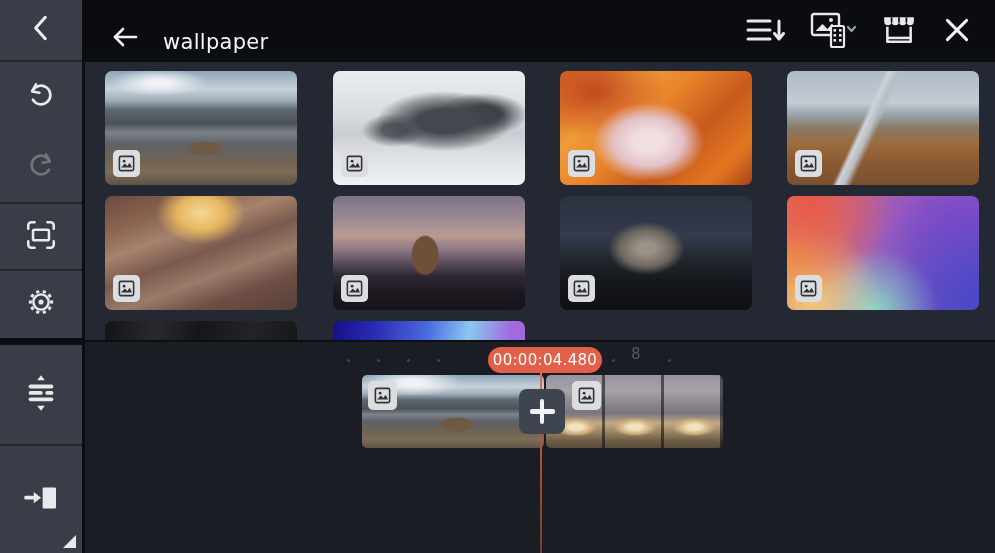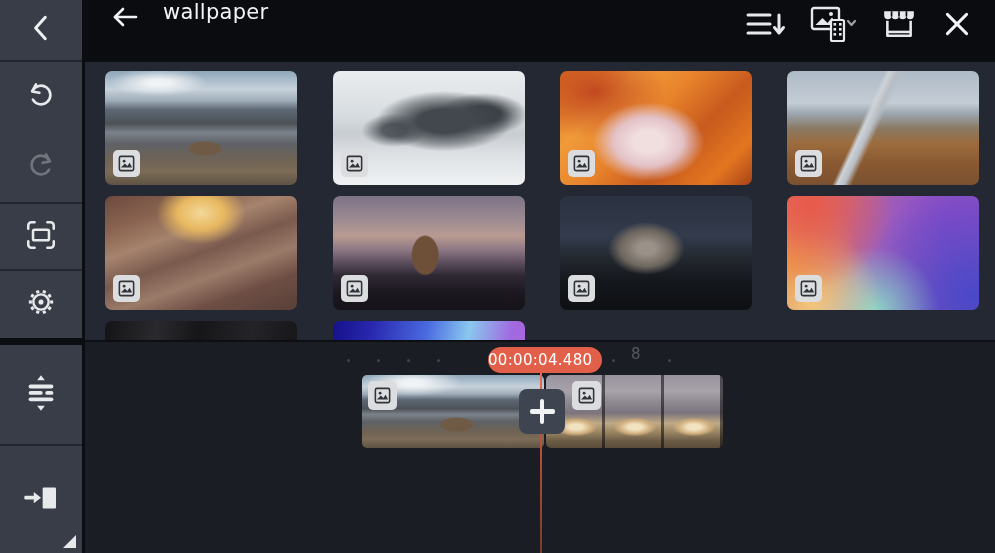--- a/index.html
+++ b/index.html
@@ -17,21 +17,21 @@
   #btn-redo    { top:132px; height:70px; opacity:.32; }
   #btn-capture { top:204px; height:66px; }
   #btn-settings{ top:270px; height:68px; }
   #side-gap    { position:absolute; left:0; top:338px; width:82px; height:7px; background:#0b0d11; }
   #btn-tracks  { top:345px; height:99px; }
   #btn-export  { top:446px; height:107px; }
   .corner-tri { position:absolute; right:6px; bottom:5px; width:0; height:0;
     border-left:13px solid transparent; border-bottom:13px solid #e8e9eb; }
 
   
-  #topbar { left:85px; top:0; width:910px; height:54px; background:#0a0c10; display:flex; align-items:flex-start; }
+  #topbar { left:85px; top:0; width:910px; height:54px; background:#0a0c10; display:flex; align-items:flex-end; }
   #back-arrow { margin-left:20px; display:flex; }
   #page-title { margin-left:20px; font-size:21px; color:#f3f4f6; letter-spacing:.3px; }
   #topbar-right { margin-left:auto; display:flex; align-items:center; gap:14px; margin-right:18px; }
   .top-btn { display:flex; align-items:center; justify-content:center; padding:4px; }
 
   
   #media-panel { left:85px; top:62px; width:910px; height:278px; background:#242832; overflow:hidden; }
   .tile { position:absolute; width:192px; height:114px; border-radius:7px; overflow:hidden; }
   .img-badge { position:absolute; left:8px; bottom:8px; width:27px; height:27px; background:#dcdddf;
     border-radius:5px; display:flex; align-items:center; justify-content:center; }
@@ -73,21 +73,21 @@
   .g9 { background:linear-gradient(100deg,#141416 0%,#2a2a2e 25%,#161619 45%,#242428 70%,#121215 100%); }
   .g10 { background:
     radial-gradient(ellipse 120px 45px at 18% 105%, #6a8ae8 18%, rgba(0,0,0,0) 60%),
     linear-gradient(100deg,#15108a 0%,#2a2ab0 20%,#4a6ae0 45%,#8ac8ee 65%,#a06ae0 85%,#b060d8 100%); }
 
   
   #timeline { left:85px; top:340px; width:910px; height:213px; background:#1a1d24; border-top:2px solid #0d0f13; }
   .ruler-dot { position:absolute; top:17px; width:3px; height:3px; border-radius:50%; background:#41464f; }
   #ruler-num { position:absolute; left:546px; top:3px; font-size:15px; color:#545964; }
   #cur-pill { position:absolute; left:403px; top:5px; width:114px; height:26px; border-radius:13px;
-    background:#e2604a; color:#ffffff; font-size:15px; text-align:left; line-height:26px; letter-spacing:.3px; z-index:6; }
+    background:#e2604a; color:#ffffff; font-size:15px; text-align:center; line-height:26px; letter-spacing:.3px; z-index:6; }
   #dur-pill { position:absolute; left:800px; top:6px; width:103px; height:24px; border-radius:12px;
     background:#30343d; color:#e9ebee; font-size:14.5px; text-align:center; line-height:24px; letter-spacing:.3px; z-index:6; }
   .clip { position:absolute; top:33px; height:73px; border-radius:5px; overflow:hidden; z-index:1; }
   #clip-1 { left:277px; width:182px; }
   #clip-2 { left:461px; width:177px; background:
     repeating-linear-gradient(90deg, rgba(10,10,14,0) 0px, rgba(10,10,14,0) 56px, rgba(8,8,12,.55) 56px, rgba(8,8,12,.55) 59px),
     radial-gradient(ellipse 30px 13px at 30px 52px, #f2e3c0 22%, #cfae7e 52%, rgba(0,0,0,0) 72%),
     radial-gradient(ellipse 30px 13px at 89px 52px, #f2e3c0 22%, #cfae7e 52%, rgba(0,0,0,0) 72%),
     radial-gradient(ellipse 30px 13px at 148px 52px, #f2e3c0 22%, #cfae7e 52%, rgba(0,0,0,0) 72%),
     linear-gradient(180deg,#97929c 0%,#a8a2aa 22%,#8d8890 38%,#7b747c 52%,#c0a985 66%,#9a8663 78%,#6d5d47 90%,#5a4c3a 100%); }

